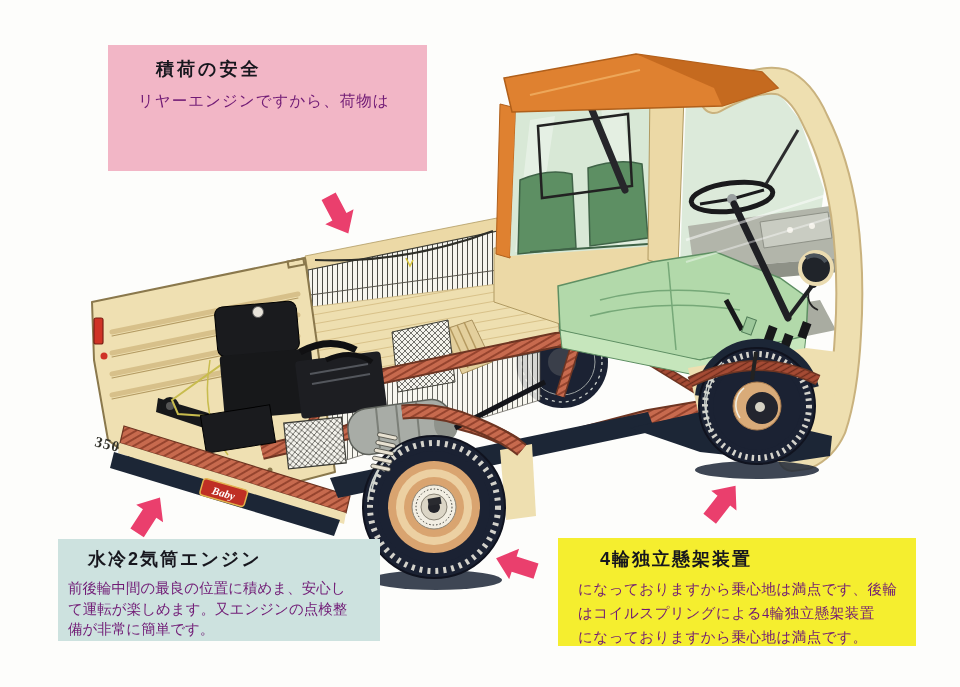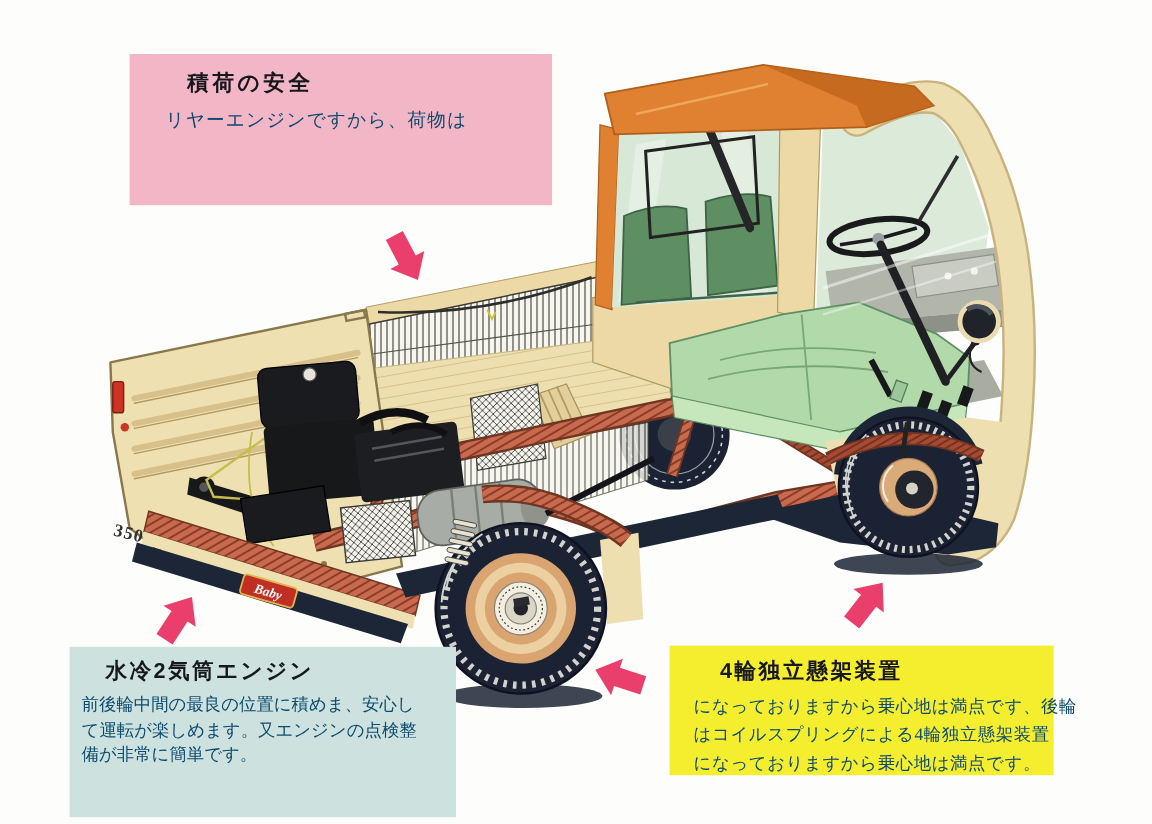--- a/index.html
+++ b/index.html
@@ -1,28 +1,28 @@
 <!DOCTYPE html>
 <html lang="ja"><head>
 <meta charset="utf-8">
 <style>
   html,body{margin:0;padding:0;background:#ffffff;}
   #page{position:relative;width:960px;height:687px;background:#fdfdfb;overflow:hidden;
         font-family:"Liberation Sans","DejaVu Sans",sans-serif;}
   .callout{position:absolute;box-sizing:border-box;color:#22222a;}
   .callout .title{font-family:"Liberation Sans","DejaVu Sans",sans-serif;font-weight:bold;
         color:#17171e;}
-  .callout .bodyline{font-family:"Liberation Serif","DejaVu Serif",serif;color:#0c4a6e;white-space:nowrap;}
-  #cargo-box{left:108px;top:45px;width:352px;height:126px;background:#f2b6c6;padding:12px 14px 0 30px;}
+  .callout .bodyline{font-family:"Liberation Serif","DejaVu Serif",serif;color:#701a75;white-space:nowrap;}
+  #cargo-box{left:108px;top:45px;width:319px;height:126px;background:#f2b6c6;padding:12px 14px 0 30px;}
   #cargo-box .title{font-size:18px;letter-spacing:3px;text-indent:18px;margin-bottom:9px;}
   #cargo-box .bodyline{font-size:15.5px;line-height:22px;letter-spacing:1px;}
-  #engine-box{left:58px;top:539px;width:322px;height:142px;background:#cde2df;padding:8px 6px 0 10px;}
+  #engine-box{left:58px;top:539px;width:322px;height:102px;background:#cde2df;padding:8px 6px 0 10px;}
   #engine-box .title{font-size:18px;letter-spacing:2px;text-indent:20px;margin-bottom:7px;}
   #engine-box .bodyline{font-size:14.5px;line-height:20.5px;letter-spacing:0px;}
-  #suspension-box{left:558px;top:538px;width:320px;height:108px;background:#f5ee2f;padding:9px 8px 0 20px;}
+  #suspension-box{left:558px;top:538px;width:358px;height:108px;background:#f5ee2f;padding:9px 8px 0 20px;}
   #suspension-box .title{font-size:18px;letter-spacing:2px;text-indent:22px;margin-bottom:6px;}
   #suspension-box .bodyline{font-size:14.5px;line-height:24px;letter-spacing:0.5px;}
   svg{position:absolute;left:0;top:0;}
   text{font-family:"Liberation Serif","DejaVu Serif",serif;}
 </style>
 </head>
 <body>
 
 <div id="page">
 

